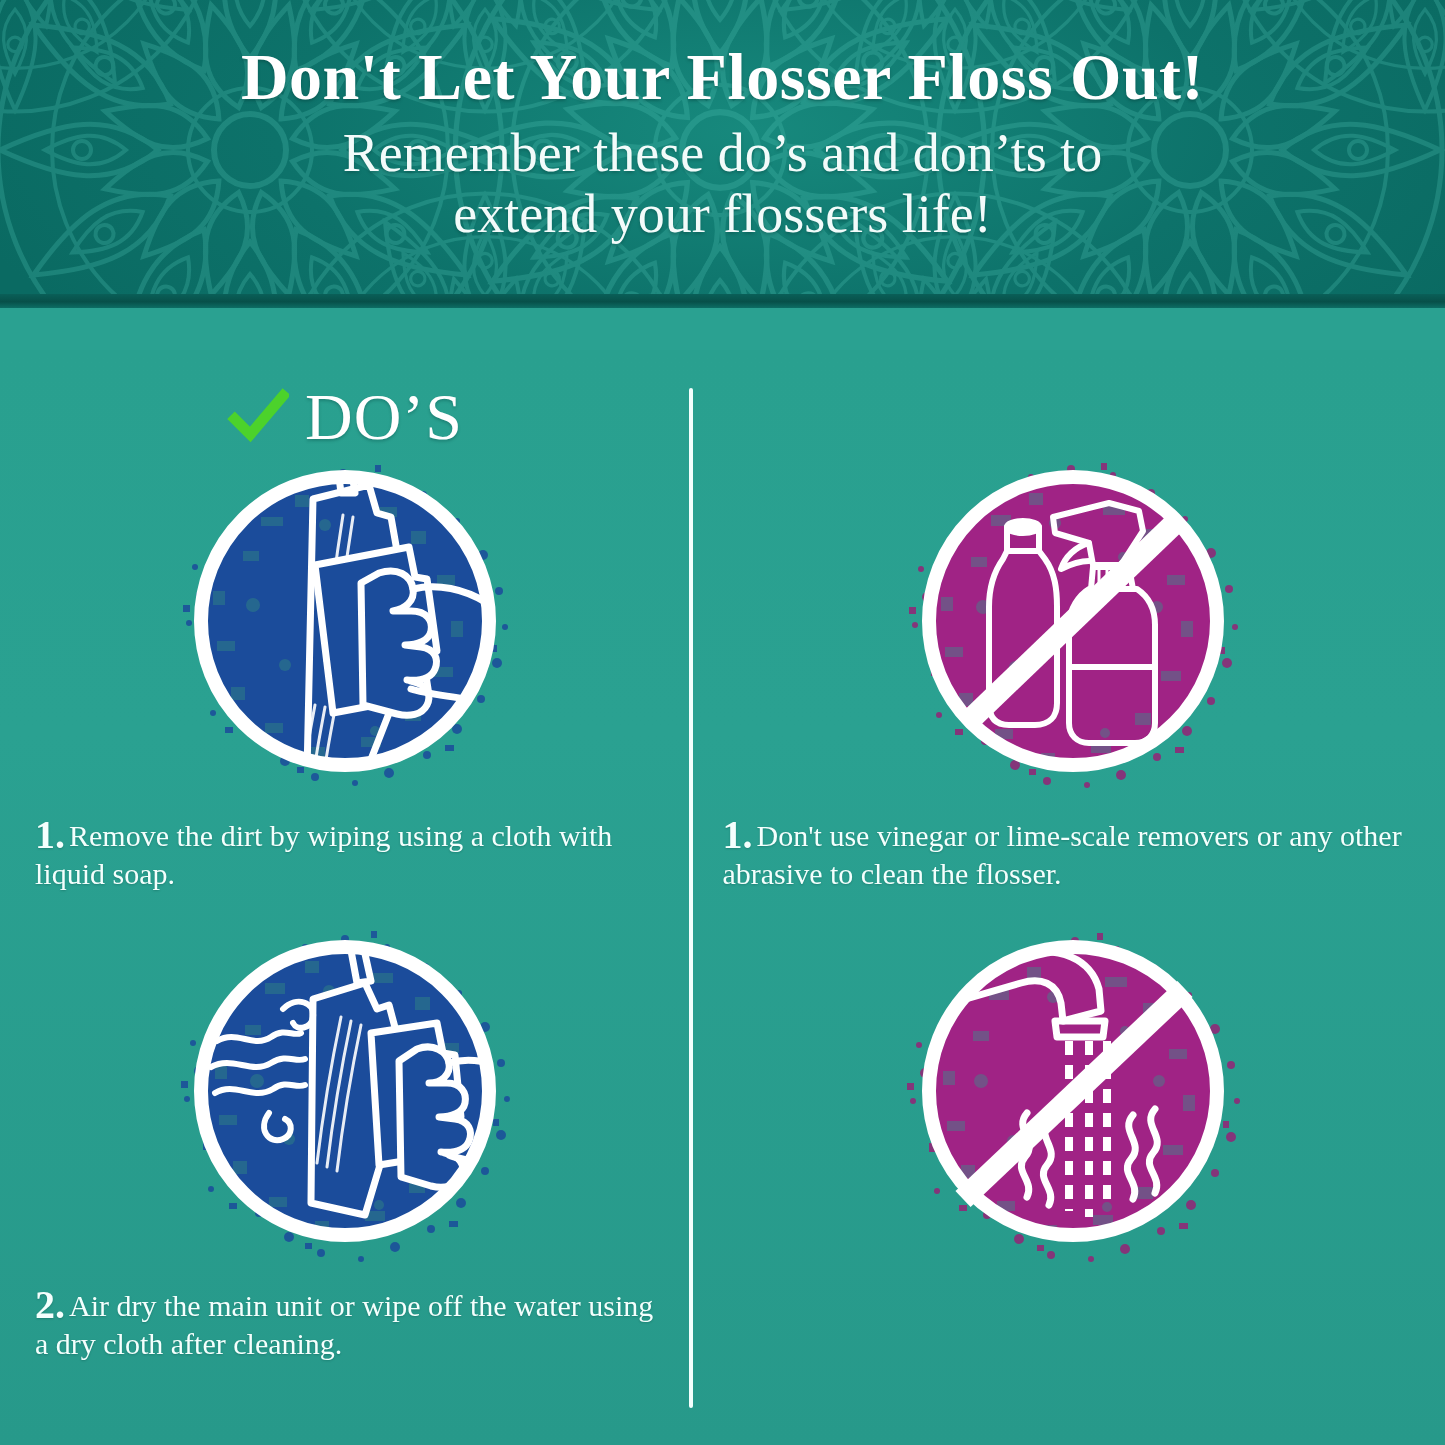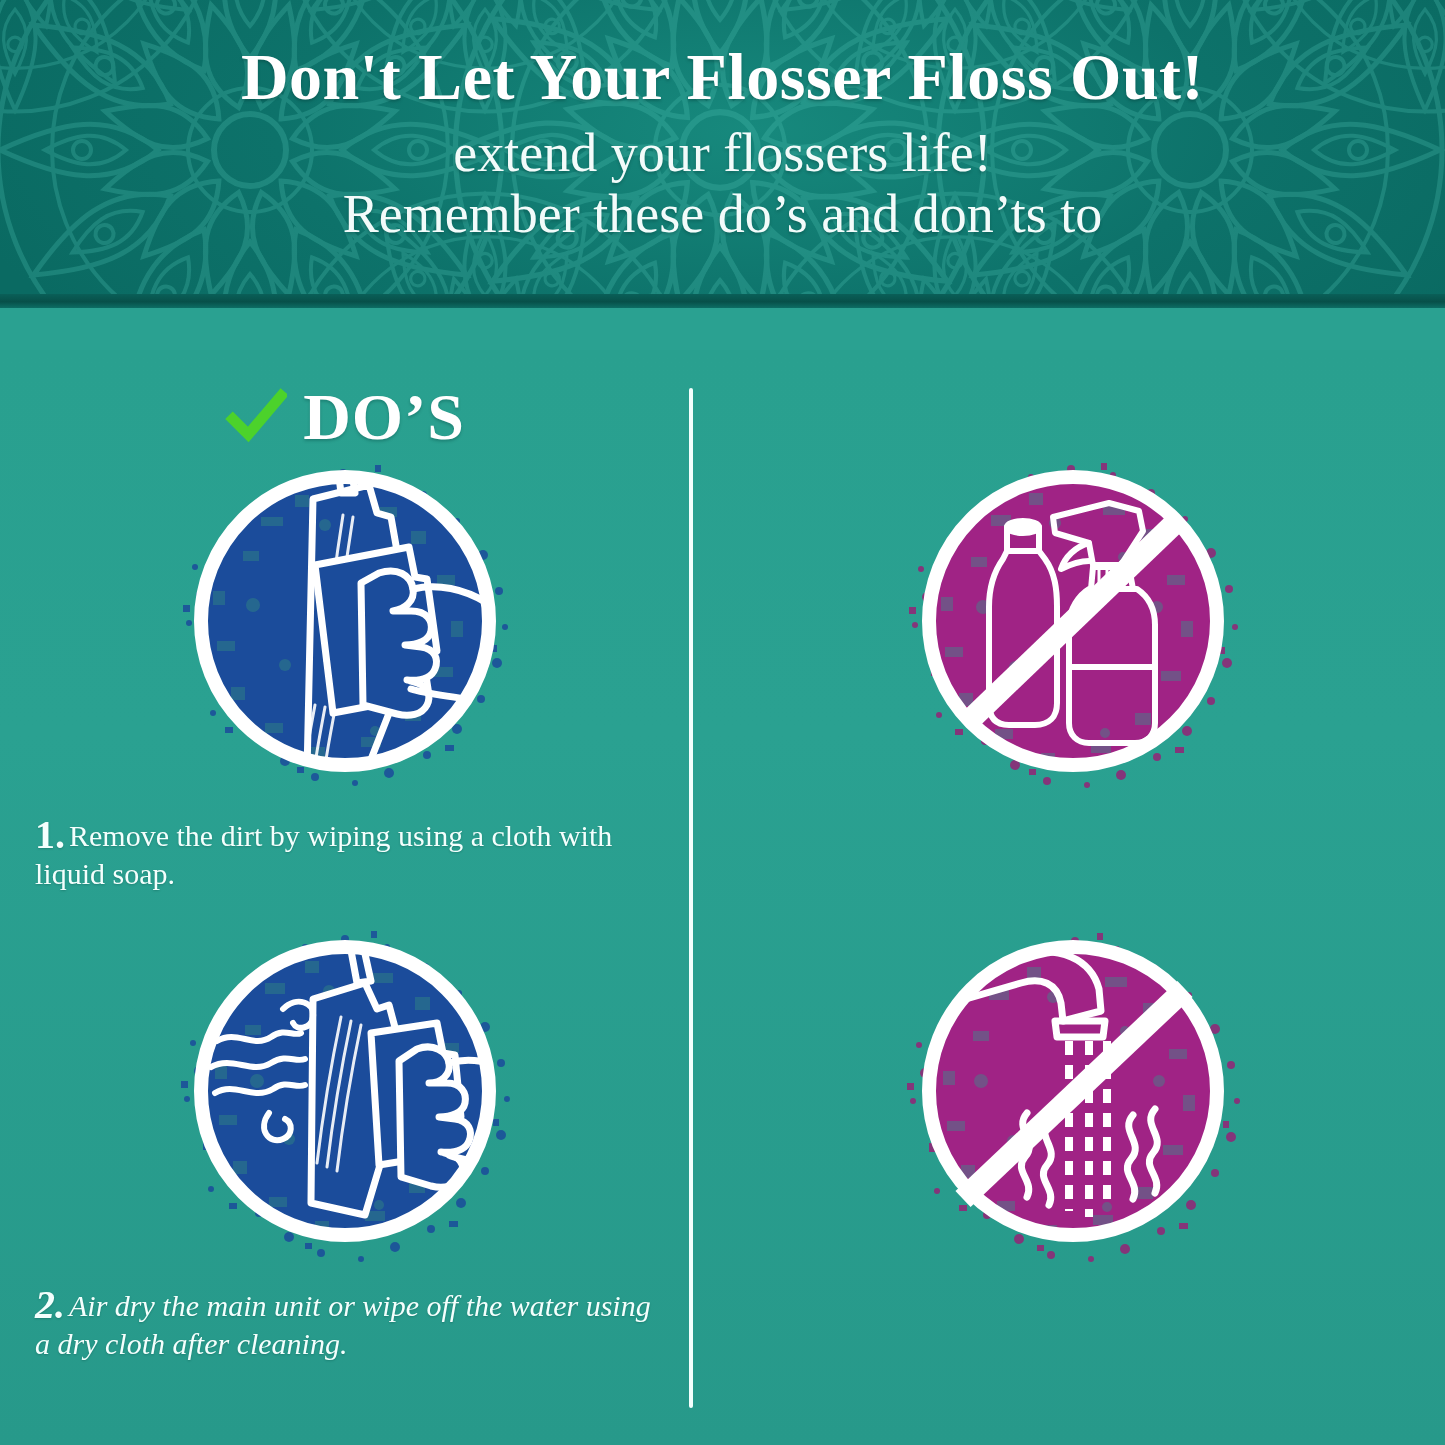--- a/index.html
+++ b/index.html
@@ -67,30 +67,30 @@
   .col-left  { left:0; }
   .col-right { left:700px; width:745px; }
 
   .col-head {
     position:absolute; top:28px; width:100%;
     display:flex; align-items:center; justify-content:center;
     gap:16px; height:78px;
   }
   .col-head-label {
     font-family:"Liberation Serif", serif;
-    font-weight:bold; font-size:66px; color:#ffffff;
+    font-weight:normal; font-size:66px; color:#ffffff;
     letter-spacing:1px; line-height:1;
     text-shadow:0 2px 3px rgba(0,60,55,.30);
   }
   .mark { width:62px; height:62px; flex:0 0 auto; }
 
   
   .item { position:absolute; width:100%; }
   .item-1 { top:105px; }
-  .item-2 { top:575px;font-style:italic; }
+  .item-2 { top:575px; }
 
   .circle-wrap {
     position:relative; width:360px; height:348px; margin:0 auto;
   }
   .circle-svg { position:absolute; left:0; top:0; }
 
   .caption {
     margin:0 auto; padding-top:12px;
     text-align:left;
     color:#f4fffd;
@@ -171,22 +171,22 @@
         <use href="#mandala-full" transform="translate(485,545) scale(0.8)"></use>
         <use href="#mandala-full" transform="translate(955,545) scale(0.8)"></use>
         <use href="#mandala-full" transform="translate(15,60) scale(0.8)"></use>
         <use href="#mandala-full" transform="translate(1425,60) scale(0.8)"></use>
       </g>
     </svg>
 
     <div class="header-inner">
       <div class="title">Don't Let Your Flosser Floss Out!</div>
       <div class="subtitle">
+        <div>Remember these do’s and don’ts to</div>
         <div>extend your flossers life!</div>
-        <div>Remember these do’s and don’ts to</div>
       </div>
     </div>
 
     <div class="header-band"></div>
   </div>
 
   <div class="body-area">
 
     <div class="divider"></div>
 
@@ -514,20 +514,23 @@
 
               <path d="M196 88 C182 92 172 102 168 114 C176 110 188 106 196 106"></path>
             </g>
 
             <g>
               <path d="M78 264 L282 68" stroke="#ffffff" stroke-width="22" stroke-linecap="butt"></path>
             </g>
             <circle cx="180" cy="166" r="144" fill="none" stroke="#ffffff" stroke-width="14"></circle>
           </svg>
         </div>
+        <div class="caption caption-right">
+          <span class="num">1.</span><span>Don't use vinegar or lime-scale removers or any other abrasive to clean the flosser.</span>
+        </div>
       </div>
 
       <div class="item item-2">
         <div class="circle-wrap">
           <svg class="circle-svg" width="360" height="348" viewBox="0 0 360 348">
             <defs>
               <clipPath id="clipD">
                   <circle cx="180" cy="166" r="144"></circle>
                 </clipPath>
             </defs>

